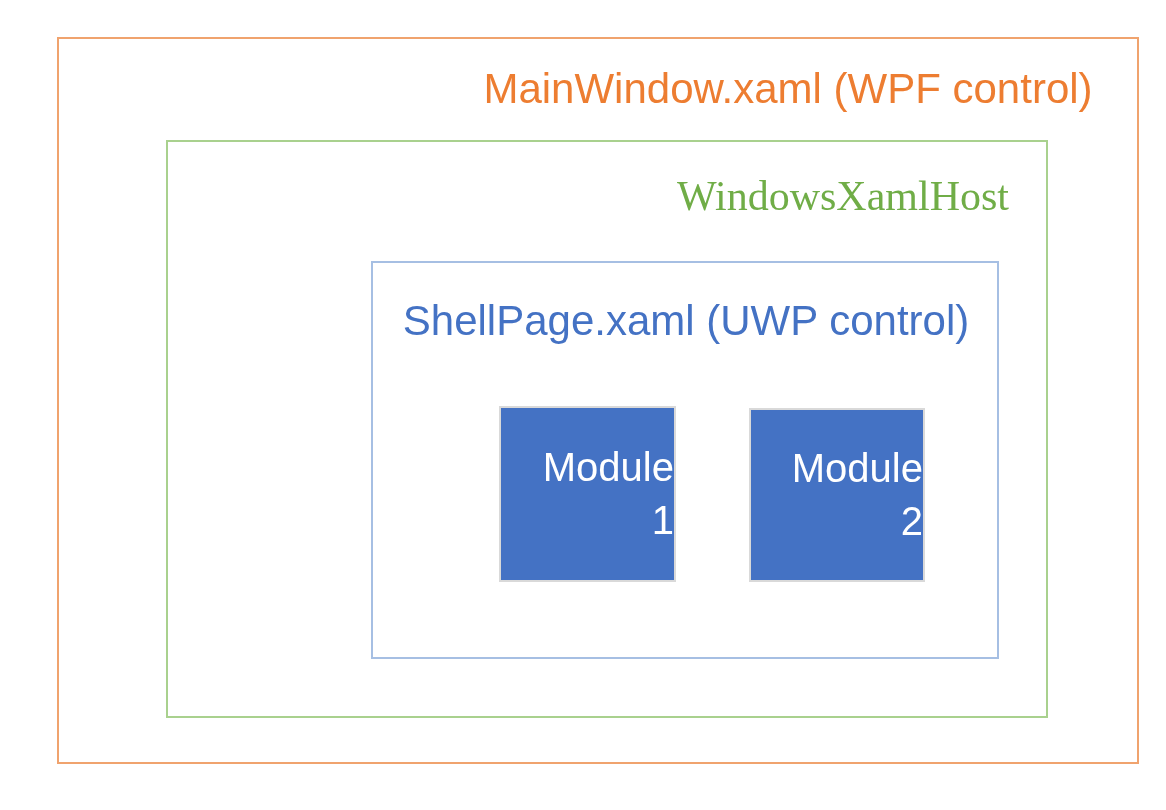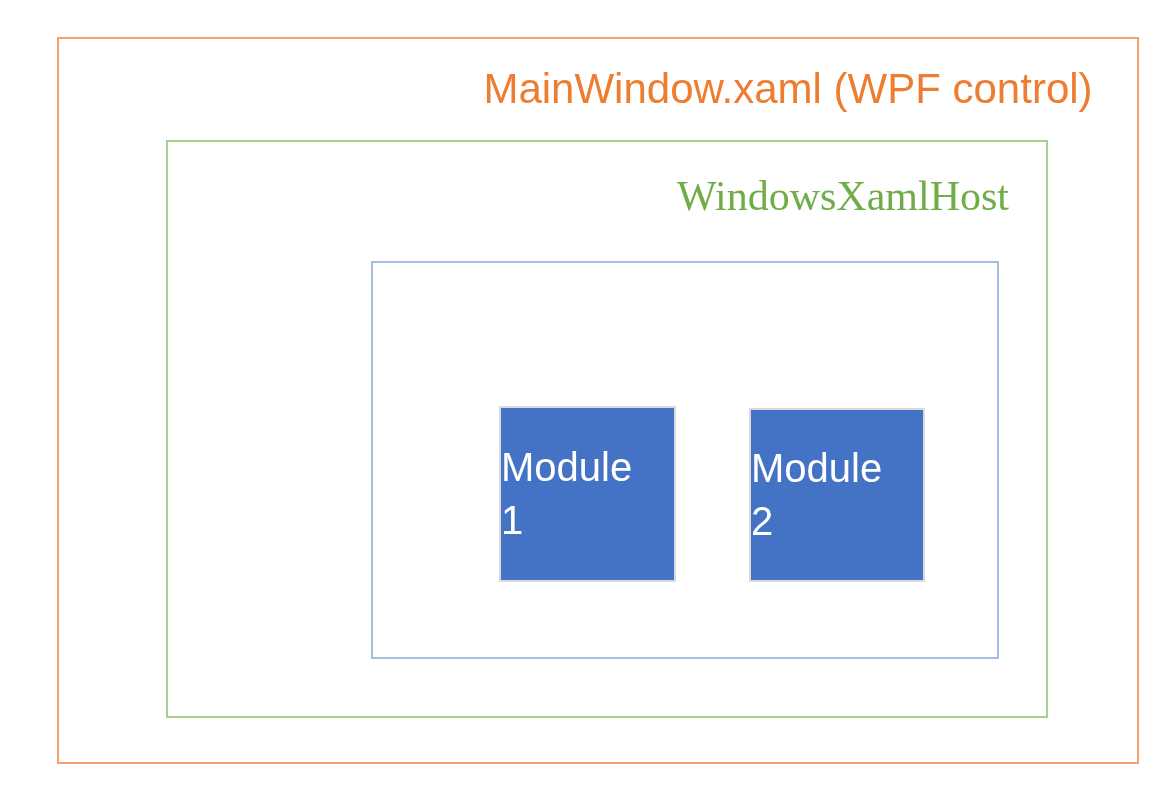--- a/index.html
+++ b/index.html
@@ -42,21 +42,21 @@
     width: 628px; height: 398px;
     border: 2px solid #A6BFE3;
   }
   .shellpage-label { left: 313px; top: 36px; color: #4472C4; }
   .module-box {
     position: absolute;
     background: #4472C4;
     border: 2px solid #D9D9D9;
     display: flex;
     flex-direction: column;
-    align-items: flex-start;
+    align-items: flex-end;
     justify-content: center;
     color: #ffffff;
     font-size: 40px;
     line-height: 53px;
     text-align: center;
   }
   .module-1 { left: 126px; top: 143px; width: 177px; height: 176px; }
   .module-2 { left: 376px; top: 145px; width: 176px; height: 174px; }
 </style>
 </head>
@@ -64,20 +64,21 @@
 
 <div class="canvas">
 
   <div class="box mainwindow-box">
     <div class="box-label mainwindow-label">MainWindow.xaml (WPF control)</div>
 
     <div class="box xamlhost-box">
       <div class="box-label xamlhost-label">WindowsXamlHost</div>
 
       <div class="box shellpage-box">
+        <div class="box-label shellpage-label">ShellPage.xaml (UWP control)</div>
 
         <div class="module-box module-1">
           <span>Module</span>
           <span>1</span>
         </div>
 
         <div class="module-box module-2">
           <span>Module</span>
           <span>2</span>
         </div>

